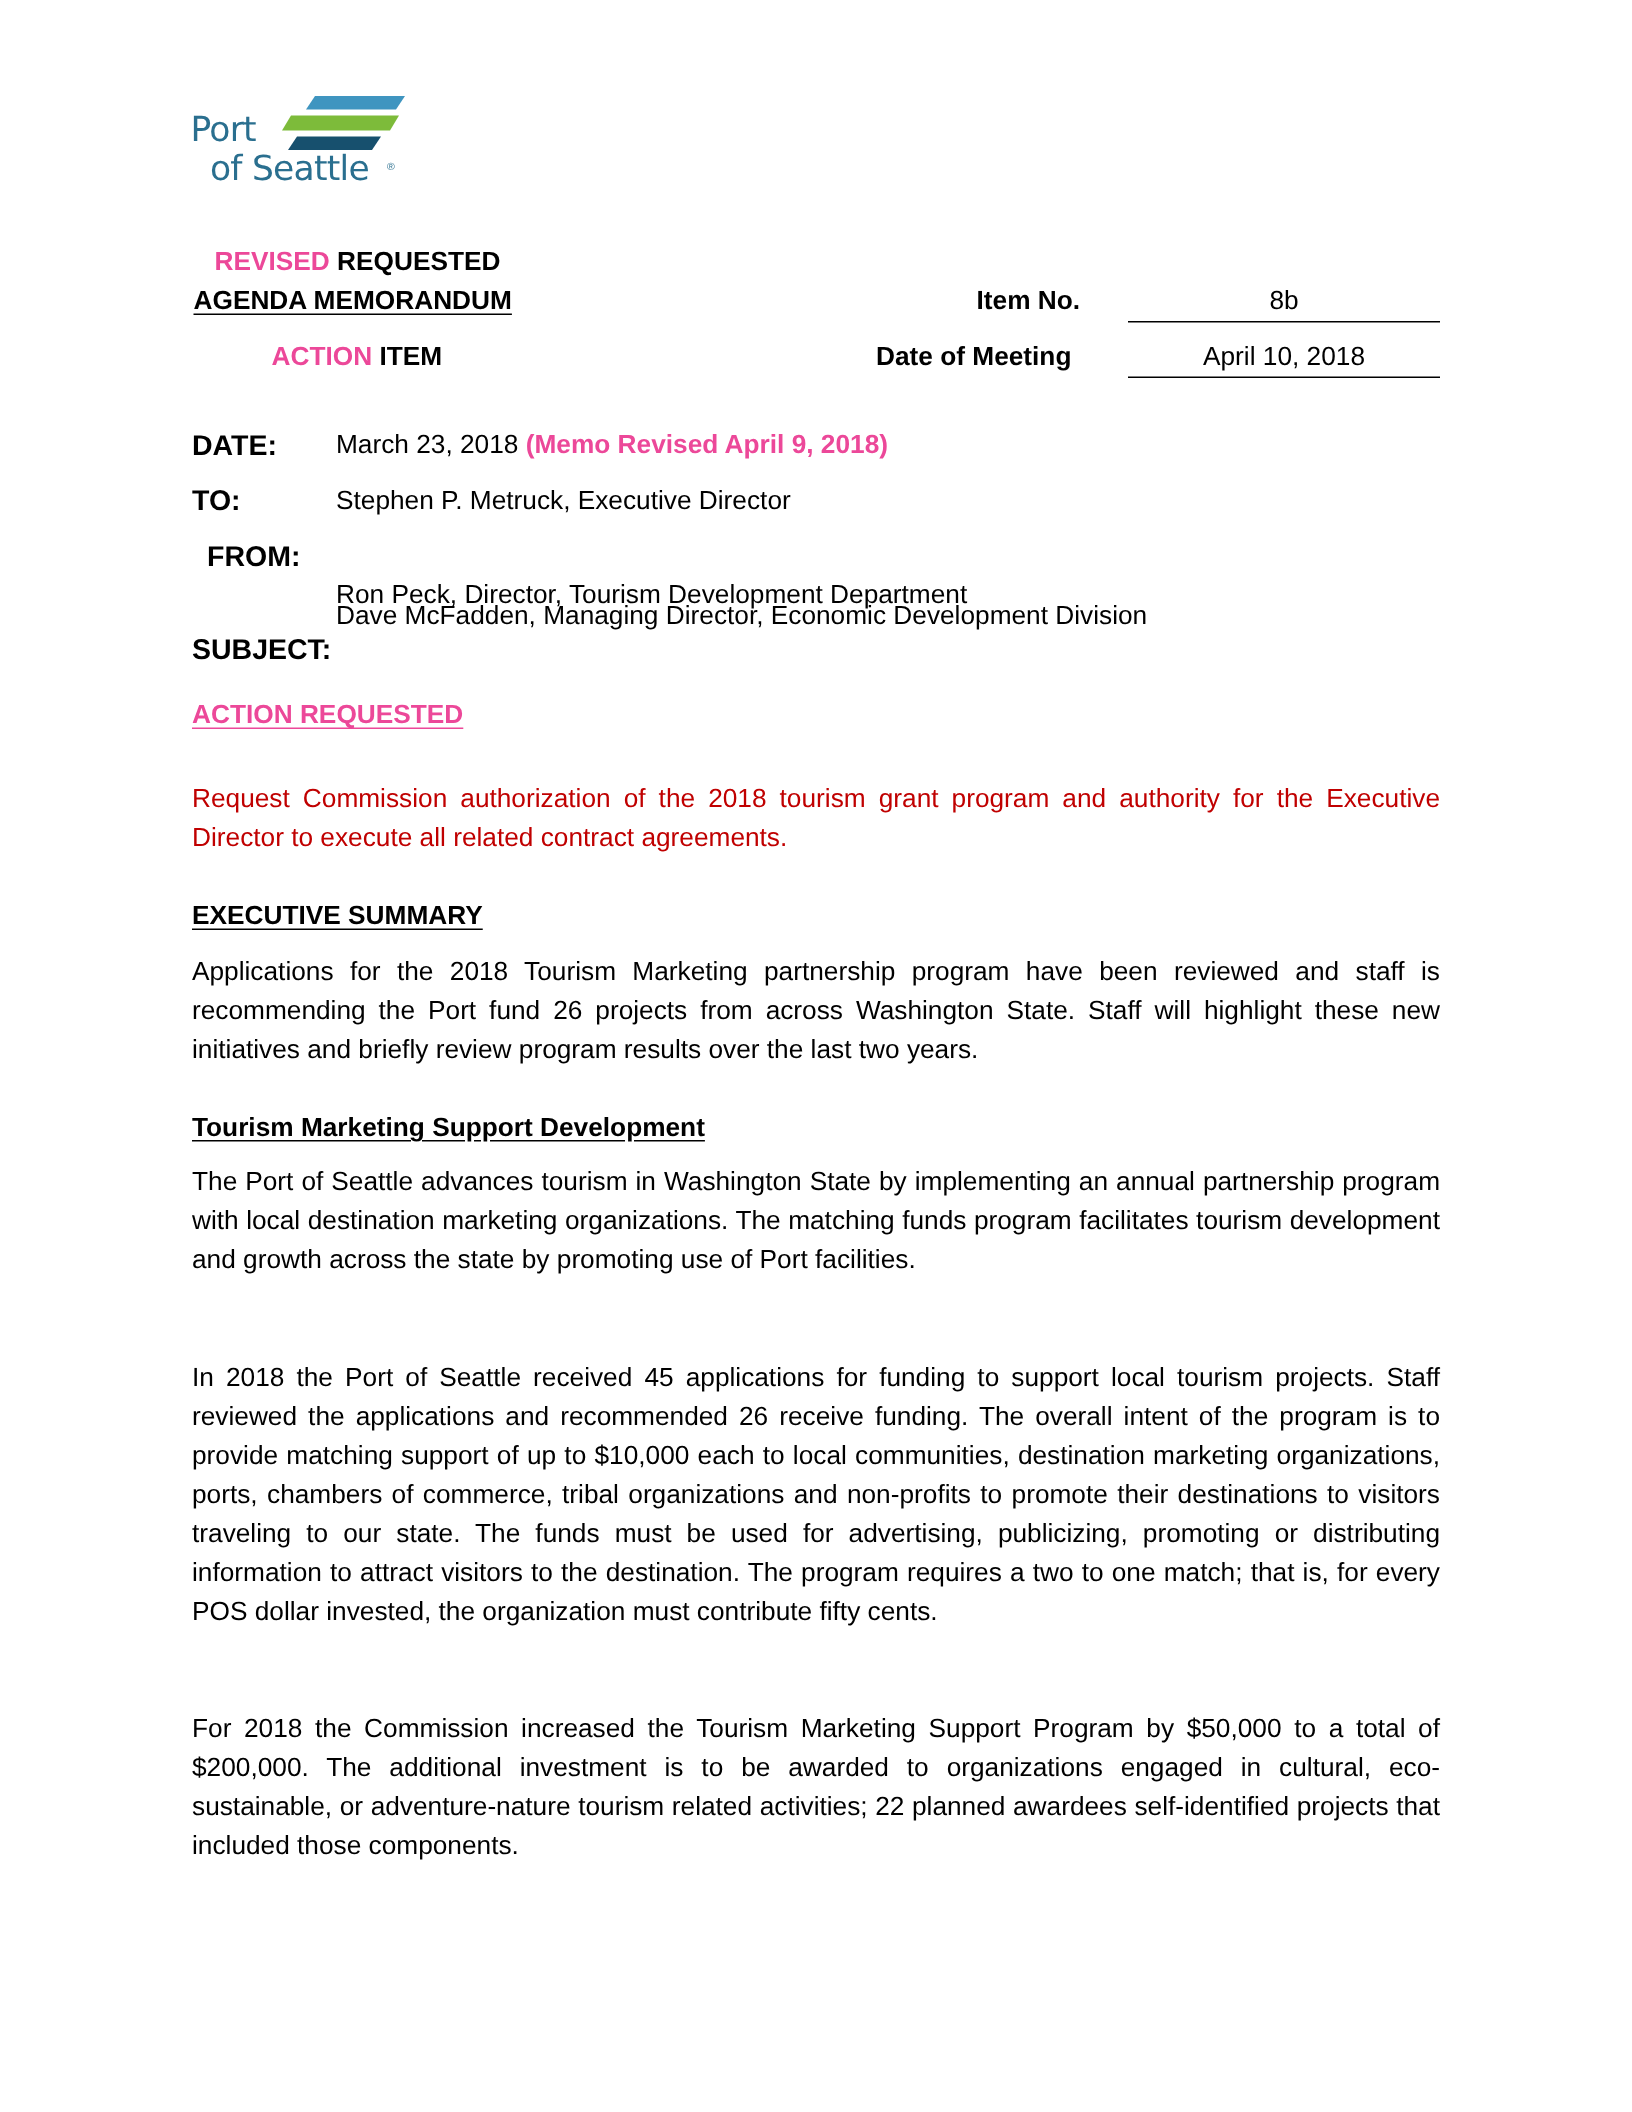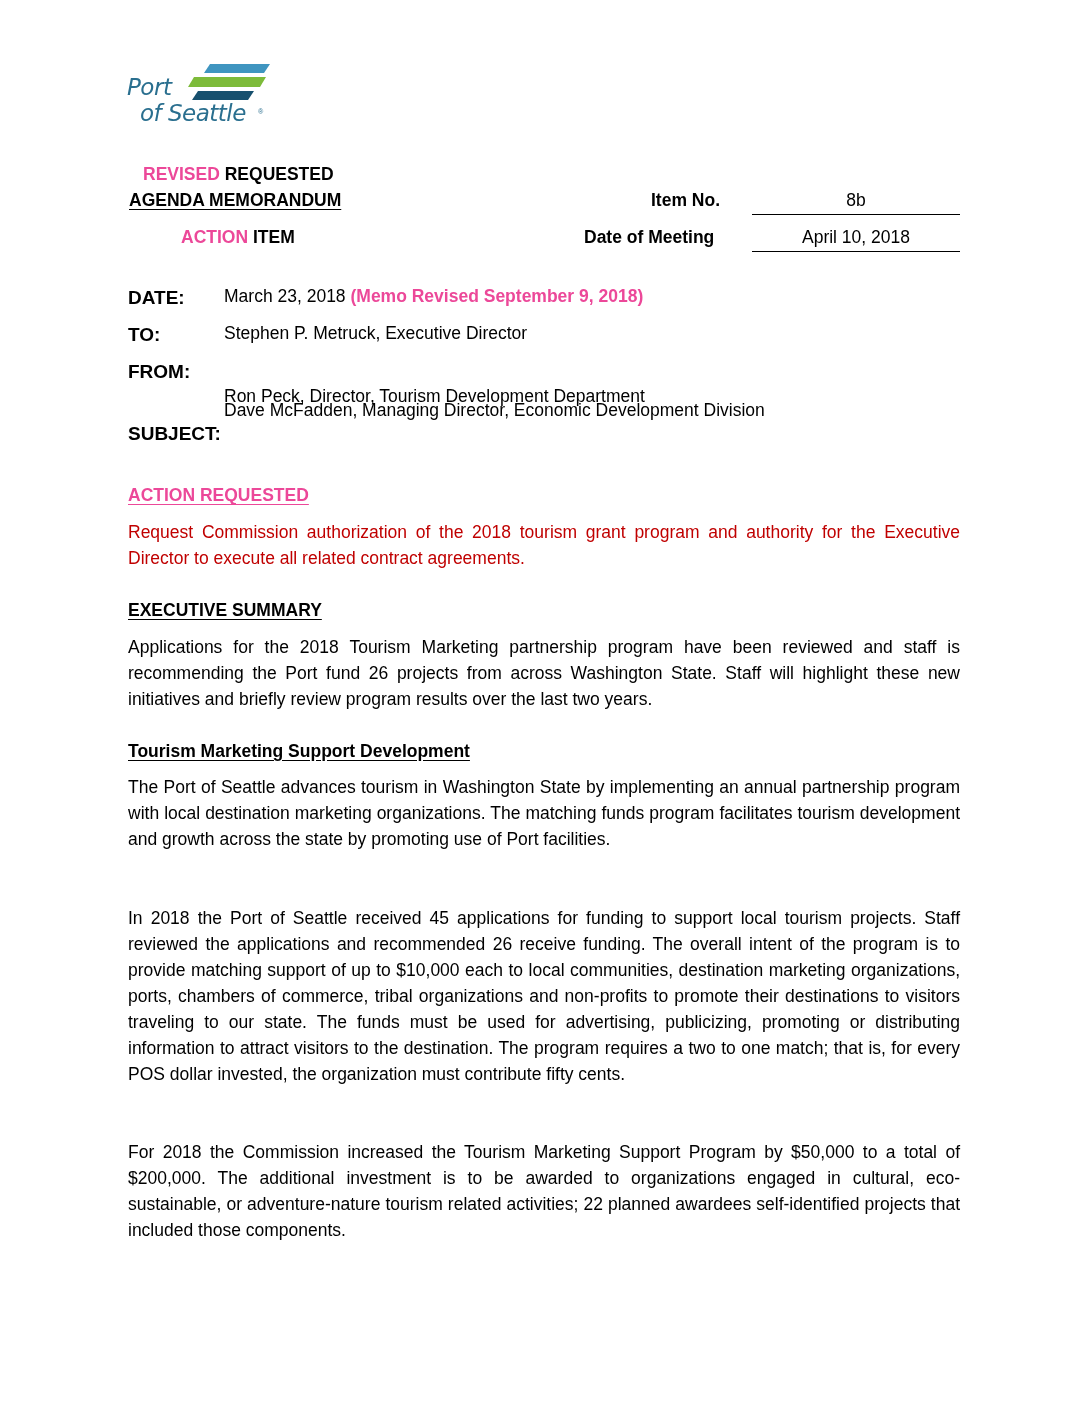--- a/index.html
+++ b/index.html
@@ -21,21 +21,20 @@
       width: 1088px;
       height: 1408px;
     }
     
     .logo {
       position: absolute;
       left: 126px;
       top: 62px;
       width: 150px;
       height: 66px;
-      font-style: italic;
     }
     .logo-text {
       position: absolute;
       font-family: "DejaVu Sans", sans-serif;
       color: #2a6f8f;
       font-size: 23px;
       letter-spacing: -0.5px;
       line-height: 1;
     }
     .logo-port { left: 1px; top: 14px; }
@@ -140,33 +139,33 @@
 
   <div class="hdr" style="left:651px; top:192px;">Item No.</div>
   <div class="field-line" style="left:752px; top:192px; width:208px;">8b</div>
 
   <div class="hdr" style="left:584px; top:229px;">Date of Meeting</div>
   <div class="field-line" style="left:752px; top:229px; width:208px;">April 10, 2018</div>
 
   <div class="memo-label" style="top:288px;">DATE:</div>
   <div class="memo-value" style="top:288px;">
     <span>March 23, 2018</span>
-    <span class="red" style="font-weight:bold;">(Memo Revised September 9, 2018)</span>
+    <span class="red" style="font-weight:bold;">(Memo Revised April 9, 2018)</span>
   </div>
 
   <div class="memo-label" style="top:325px;">TO:</div>
   <div class="memo-value" style="top:325px;">Stephen P. Metruck, Executive Director</div>
 
-  <div class="memo-label" style="top:362px;">FROM:</div>
+  <div class="memo-label" style="top:362px;margin-left:10px;">FROM:</div>
   <div class="memo-value" style="top:362px;margin-top:40px;">Dave McFadden, Managing Director, Economic Development Division</div>
   <div class="memo-value" style="top:388px;">Ron Peck, Director, Tourism Development Department</div>
 
   <div class="memo-label" style="top:424px;">SUBJECT:</div>
 
-  <div class="section-title red" style="top:487px;">ACTION REQUESTED</div>
+  <div class="section-title red" style="top:468px;">ACTION REQUESTED</div>
   <div class="para bold-red" style="top:519px;">Request Commission authorization of the 2018 tourism grant program and authority for the Executive Director to execute all related contract agreements.</div>
 
   <div class="section-title" style="top:602px;">EXECUTIVE SUMMARY</div>
   <div class="para" style="top:634px;">Applications for the 2018 Tourism Marketing partnership program have been reviewed and staff is recommending the Port fund 26 projects from across Washington State.  Staff will highlight these new initiatives and briefly review program results over the last two years.</div>
 
   <div class="section-title" style="top:743px;">Tourism Marketing Support Development</div>
   <div class="para" style="top:774px;">The Port of Seattle advances tourism in Washington State by implementing an annual partnership program with local destination marketing organizations.  The matching funds program facilitates tourism development and growth across the state by promoting use of Port facilities.</div>
   <div class="para" style="top:905px;">In 2018 the Port of Seattle received 45 applications for funding to support local tourism projects. Staff reviewed the applications and recommended 26 receive funding.  The overall intent of the program is to provide matching support of up to $10,000 each to local communities, destination marketing organizations, ports, chambers of commerce, tribal organizations and non-profits to promote their destinations to visitors traveling to our state. The funds must be used for advertising, publicizing, promoting or distributing information to attract visitors to the destination.  The program requires a two to one match; that is, for every POS dollar invested, the organization must contribute fifty cents.</div>
   <div class="para" style="top:1139px;">For 2018 the Commission increased the Tourism Marketing Support Program by $50,000 to a total of $200,000.  The additional investment is to be awarded to organizations engaged in cultural, eco-sustainable, or adventure-nature tourism related activities; 22 planned awardees self-identified projects that included those components.</div>
 

